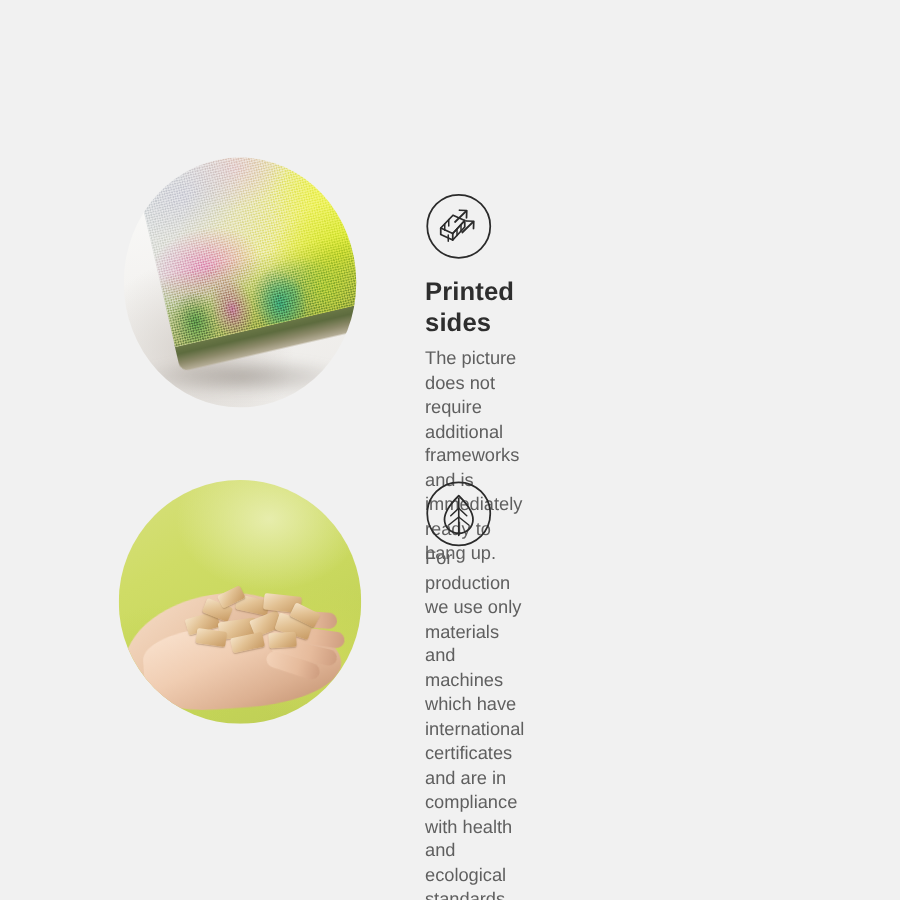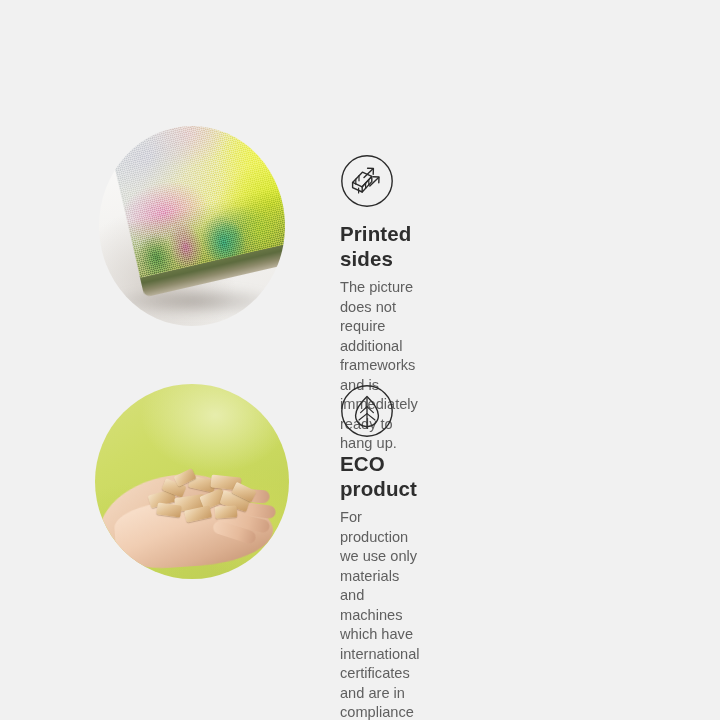--- a/index.html
+++ b/index.html
@@ -361,19 +361,18 @@
                    C20.7 42.6 15.6 37.9 15.6 31.6 C15.6 26.6 19.4 20.0 27 12.6 Z" stroke-width="1.4"></path>
 
           <path d="M27 14.6 L27 44.4" stroke-width="1.3"></path>
 
           <path d="M27 22.6 L20.6 28.6" stroke-width="1.2"></path>
           <path d="M27 22.6 L33.4 28.6" stroke-width="1.2"></path>
           <path d="M27 29.6 L19.0 36.0" stroke-width="1.2"></path>
           <path d="M27 29.6 L35.0 36.0" stroke-width="1.2"></path>
         </svg>
       </span>
-      <h2 class="feature-title">ECO product</h2>
       <p class="feature-desc">For production we use only materials and machines which have international certificates and are in compliance with health and ecological standards.</p>
     </div>
 
   </div>
 
 </div>
 
 </body></html>

